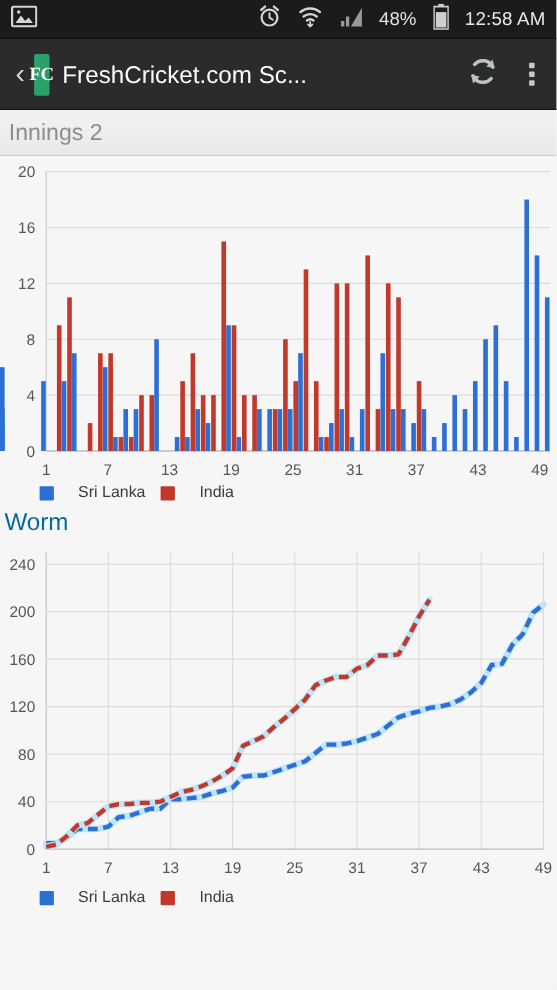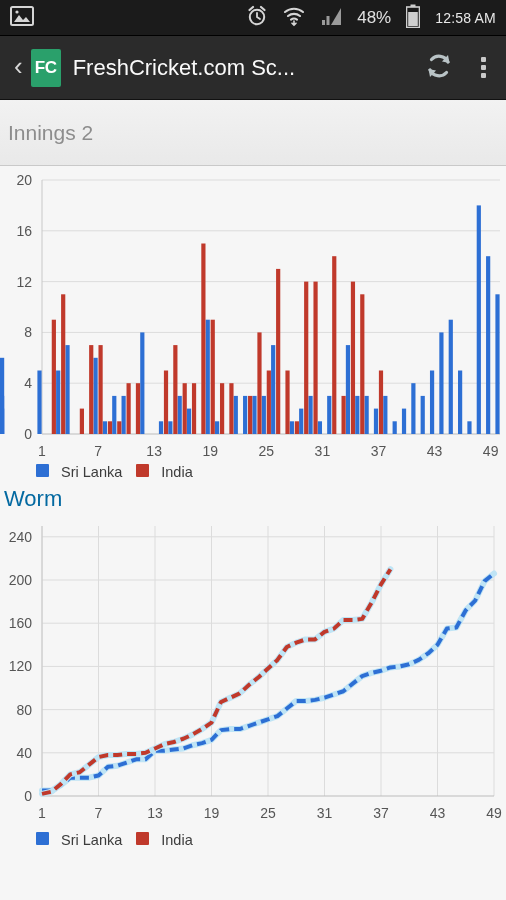--- a/index.html
+++ b/index.html
@@ -15,57 +15,57 @@
     height: 36px; width: 100%;
     background: #1b1b1b;
     display: flex; align-items: center;
     padding: 0 10px;
     border-bottom: 1px solid #000;
   }
   .sb-left { display: flex; align-items: center; gap: 8px; }
   .sb-right { margin-left: auto; display: flex; align-items: center; gap: 15px; }
   .sb-icon { display: block; }
   .sb-text {
-    color: #e8e8e8; font-size: 14px; letter-spacing: .2px;
+    color: #e8e8e8; font-size: 17px; letter-spacing: .2px;
     font-family: "Liberation Sans", sans-serif;
   }
   .sb-batt-pct { color: #e0e0e0; font-size: 17px; }
 
   
   .appbar {
     height: 64px; width: 100%;
     background: #2b2b2b;
     display: flex; align-items: center;
     padding: 0 12px;
     border-bottom: 1px solid #111;
   }
   .back-chevron {
     color: #d8d8d8; font-size: 26px; line-height: 1;
     padding: 4px 8px 8px 2px; cursor: pointer;
     font-family: "Liberation Sans", sans-serif;
   }
   .app-logo {
-    width: 30px; height: 38px; background: #2aa06b;
+    width: 14px; height: 38px; background: #2aa06b;
     border-radius: 2px; display: flex; align-items: center;
     justify-content: center; margin-right: 12px;
     color: #fff; font-size: 17px; font-weight: bold;
-    font-family: Liberation Sans, sans-serif;
+    font-family: Liberation Serif, serif;
     letter-spacing: -.5px;
   }
   .app-title {
     color: #fafafa; font-size: 22px; white-space: nowrap;
     overflow: hidden; flex: 1;
   }
   .appbar-actions { display: flex; align-items: center; gap: 14px; margin-left: 8px; }
   .overflow-dots { display: flex; flex-direction: column; gap: 3px; padding: 6px 8px; cursor: pointer; }
   .overflow-dots i { display: block; width: 5px; height: 5px; background: #c9c9c9; border-radius: 1px; }
 
   
   .tabs {
-    height: 66px; width: 100%;
+    height: 42px; width: 100%;
     background: linear-gradient(#f2f2f2, #e9e9e9);
     display: flex; align-items: stretch;
     border-bottom: 1px solid #c9c9c9;
   }
   .tab {
     display: flex; align-items: center; justify-content: center;
     font-size: 21px; color: #8d8d8d; position: relative;
     cursor: pointer; padding: 0 14px;
   }
   .tab.first { width: 168px; justify-content: flex-start; margin-left: -6px; }
@@ -83,21 +83,21 @@
 
   .section-title {
     font-size: 22px; color: #0369a1; padding: 6px 0 2px 4px;
     font-family: "Liberation Sans", sans-serif;
   }
 
   .legend {
     display: flex; align-items: center; gap: 14px;
     padding-left: 36px; margin-top: -2px;
   }
-  .legend-item { display: flex; gap: 12px; }
+  .legend-item { display: flex; align-items: center; gap: 22px; }
   .legend-swatch { width: 13px; height: 13px; border-radius: 1px; display: block; }
   .legend-label { font-size: 14.5px; color: #3c3c3c; }
 </style>
 </head>
 <body>
 
 <div class="statusbar">
   <div class="sb-left">
     <span class="sb-icon">
       <svg width="24" height="20" viewBox="0 0 24 20">

